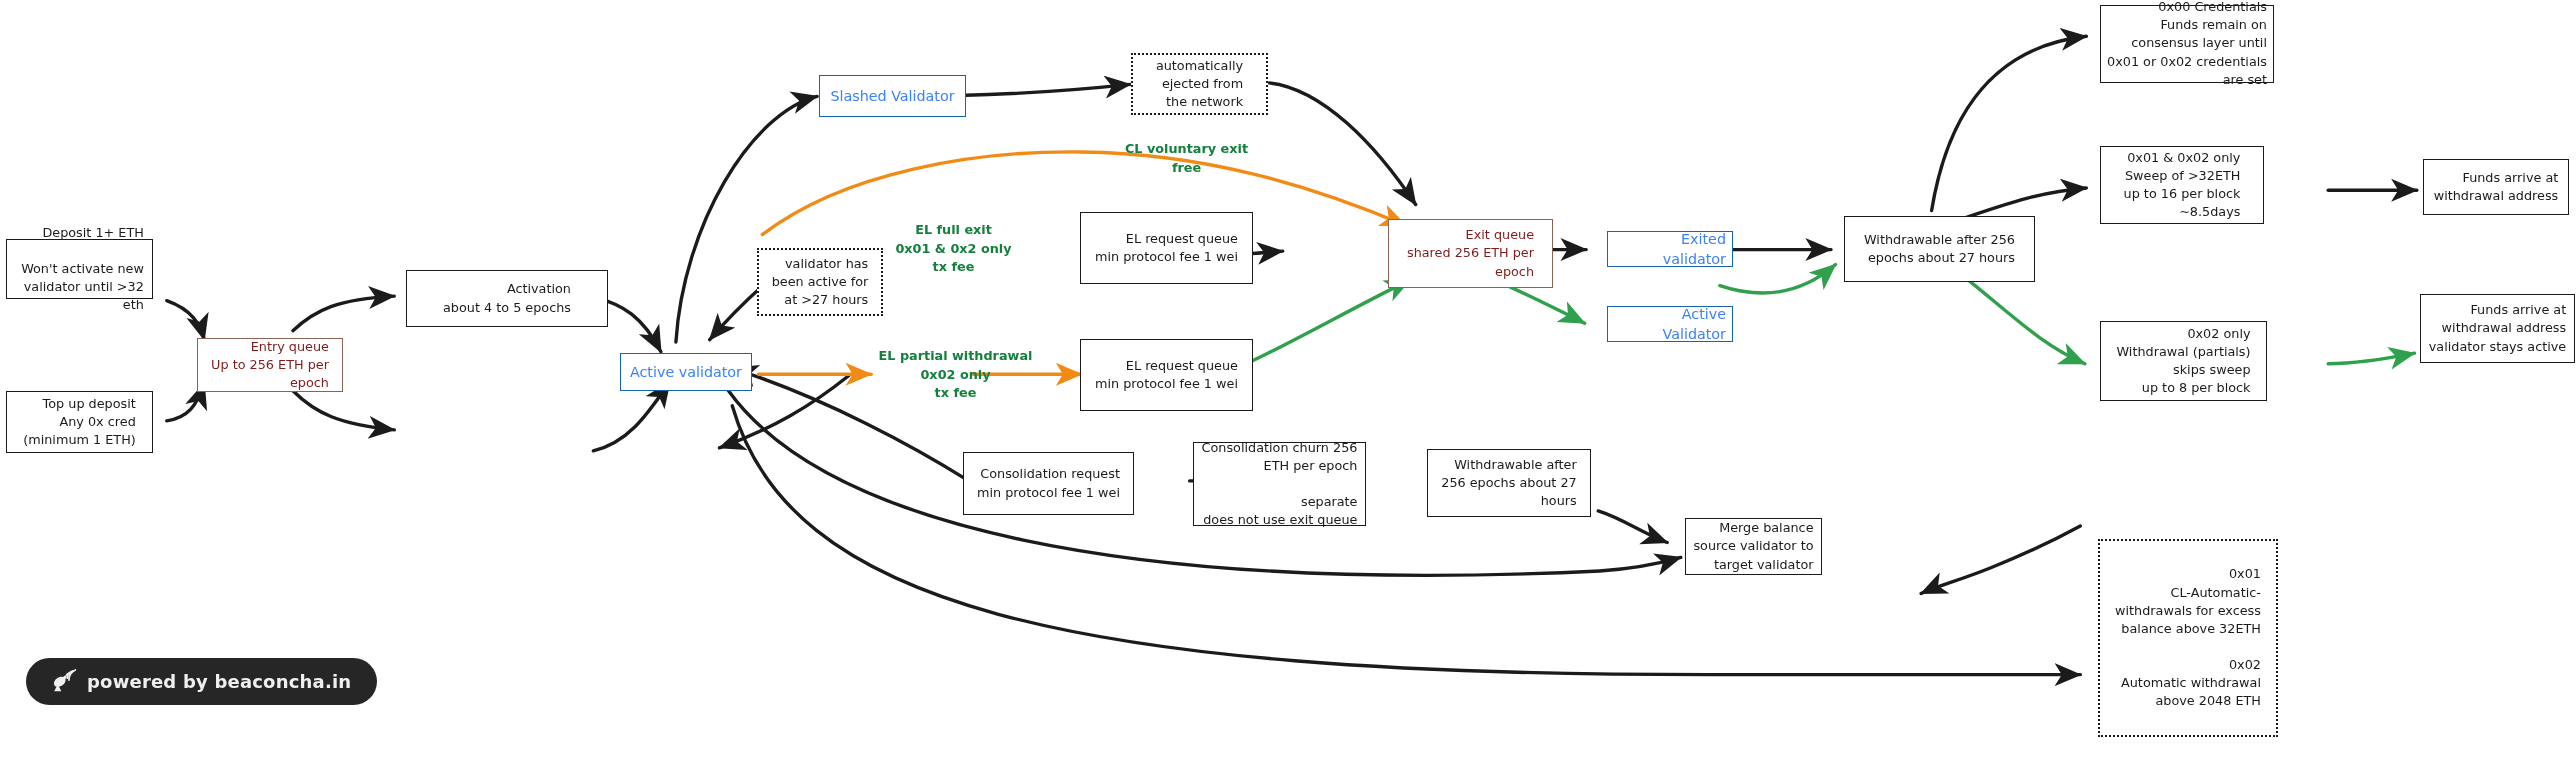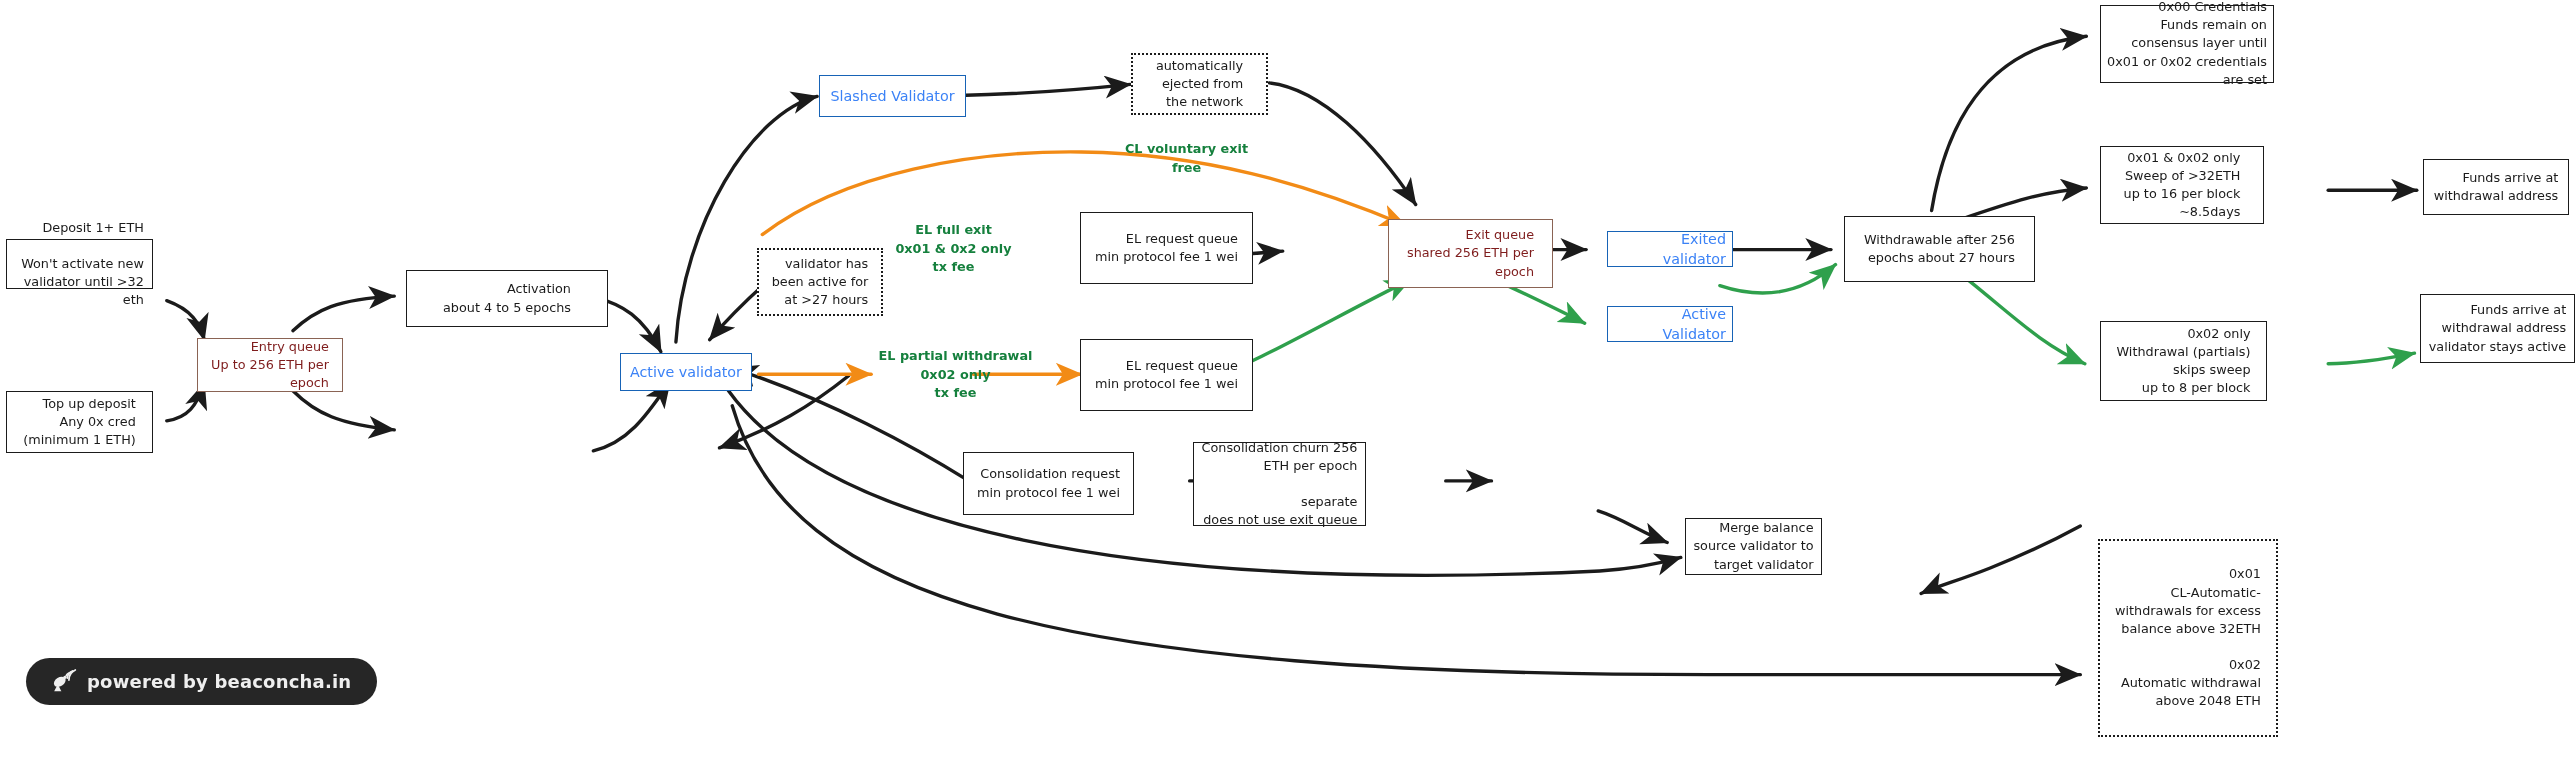--- a/index.html
+++ b/index.html
@@ -78,21 +78,21 @@
 
     <g fill="none" stroke="#2fa04c" stroke-width="4.5" stroke-linecap="round" marker-end="url(#ahG)">
       <path d="M1586,516 C 1680,480 1780,420 1878,372"></path>
       <path d="M1985,370 C 2030,390 2070,410 2110,430"></path>
       <path d="M2290,380 C 2350,400 2400,390 2444,352"></path>
       <path d="M2620,372 C 2680,420 2720,460 2776,484"></path>
       <path d="M3100,484 C 3140,484 3175,478 3215,470"></path>
     </g>
   </svg>
 
-  <div class="node solid" style="left:6px;top:239px;width:147px;height:50px;font-size:12.8px;padding-left:12px;">Deposit 1+ ETH
+  <div class="node solid" style="left:6px;top:239px;width:147px;height:60px;font-size:12.8px;padding-left:12px;">Deposit 1+ ETH
 
 Won't activate new
 validator until &gt;32
 eth</div>
 
   <div class="node solid" style="left:6px;top:391px;width:147px;height:62px;font-size:12.8px;">Top up deposit
 Any 0x cred
 (minimum 1 ETH)</div>
 
   <div class="node brown" style="left:197px;top:338px;width:146px;height:54px;font-size:12.8px;">Entry queue
@@ -157,20 +157,23 @@
 
   <div class="node solid" style="left:963px;top:452px;width:171px;height:63px;font-size:12.8px;">Consolidation request
 min protocol fee 1 wei</div>
 
   <div class="node solid" style="left:1193px;top:442px;width:173px;height:84px;font-size:12.8px;">Consolidation churn 256
 ETH per epoch
 
 separate
 does not use exit queue</div>
 
+  <div class="node solid" style="left:1427px;top:449px;width:164px;height:68px;font-size:12.8px;">Withdrawable after
+256 epochs about 27
+hours</div>
 
   <div class="node solid" style="left:1685px;top:518px;width:137px;height:57px;font-size:12.8px;">Merge balance
 source validator to
 target validator</div>
 
   <div class="node dotted" style="left:2098px;top:539px;width:180px;height:198px;font-size:12.8px;">0x01
 CL-Automatic-
 withdrawals for excess
 balance above 32ETH
 

